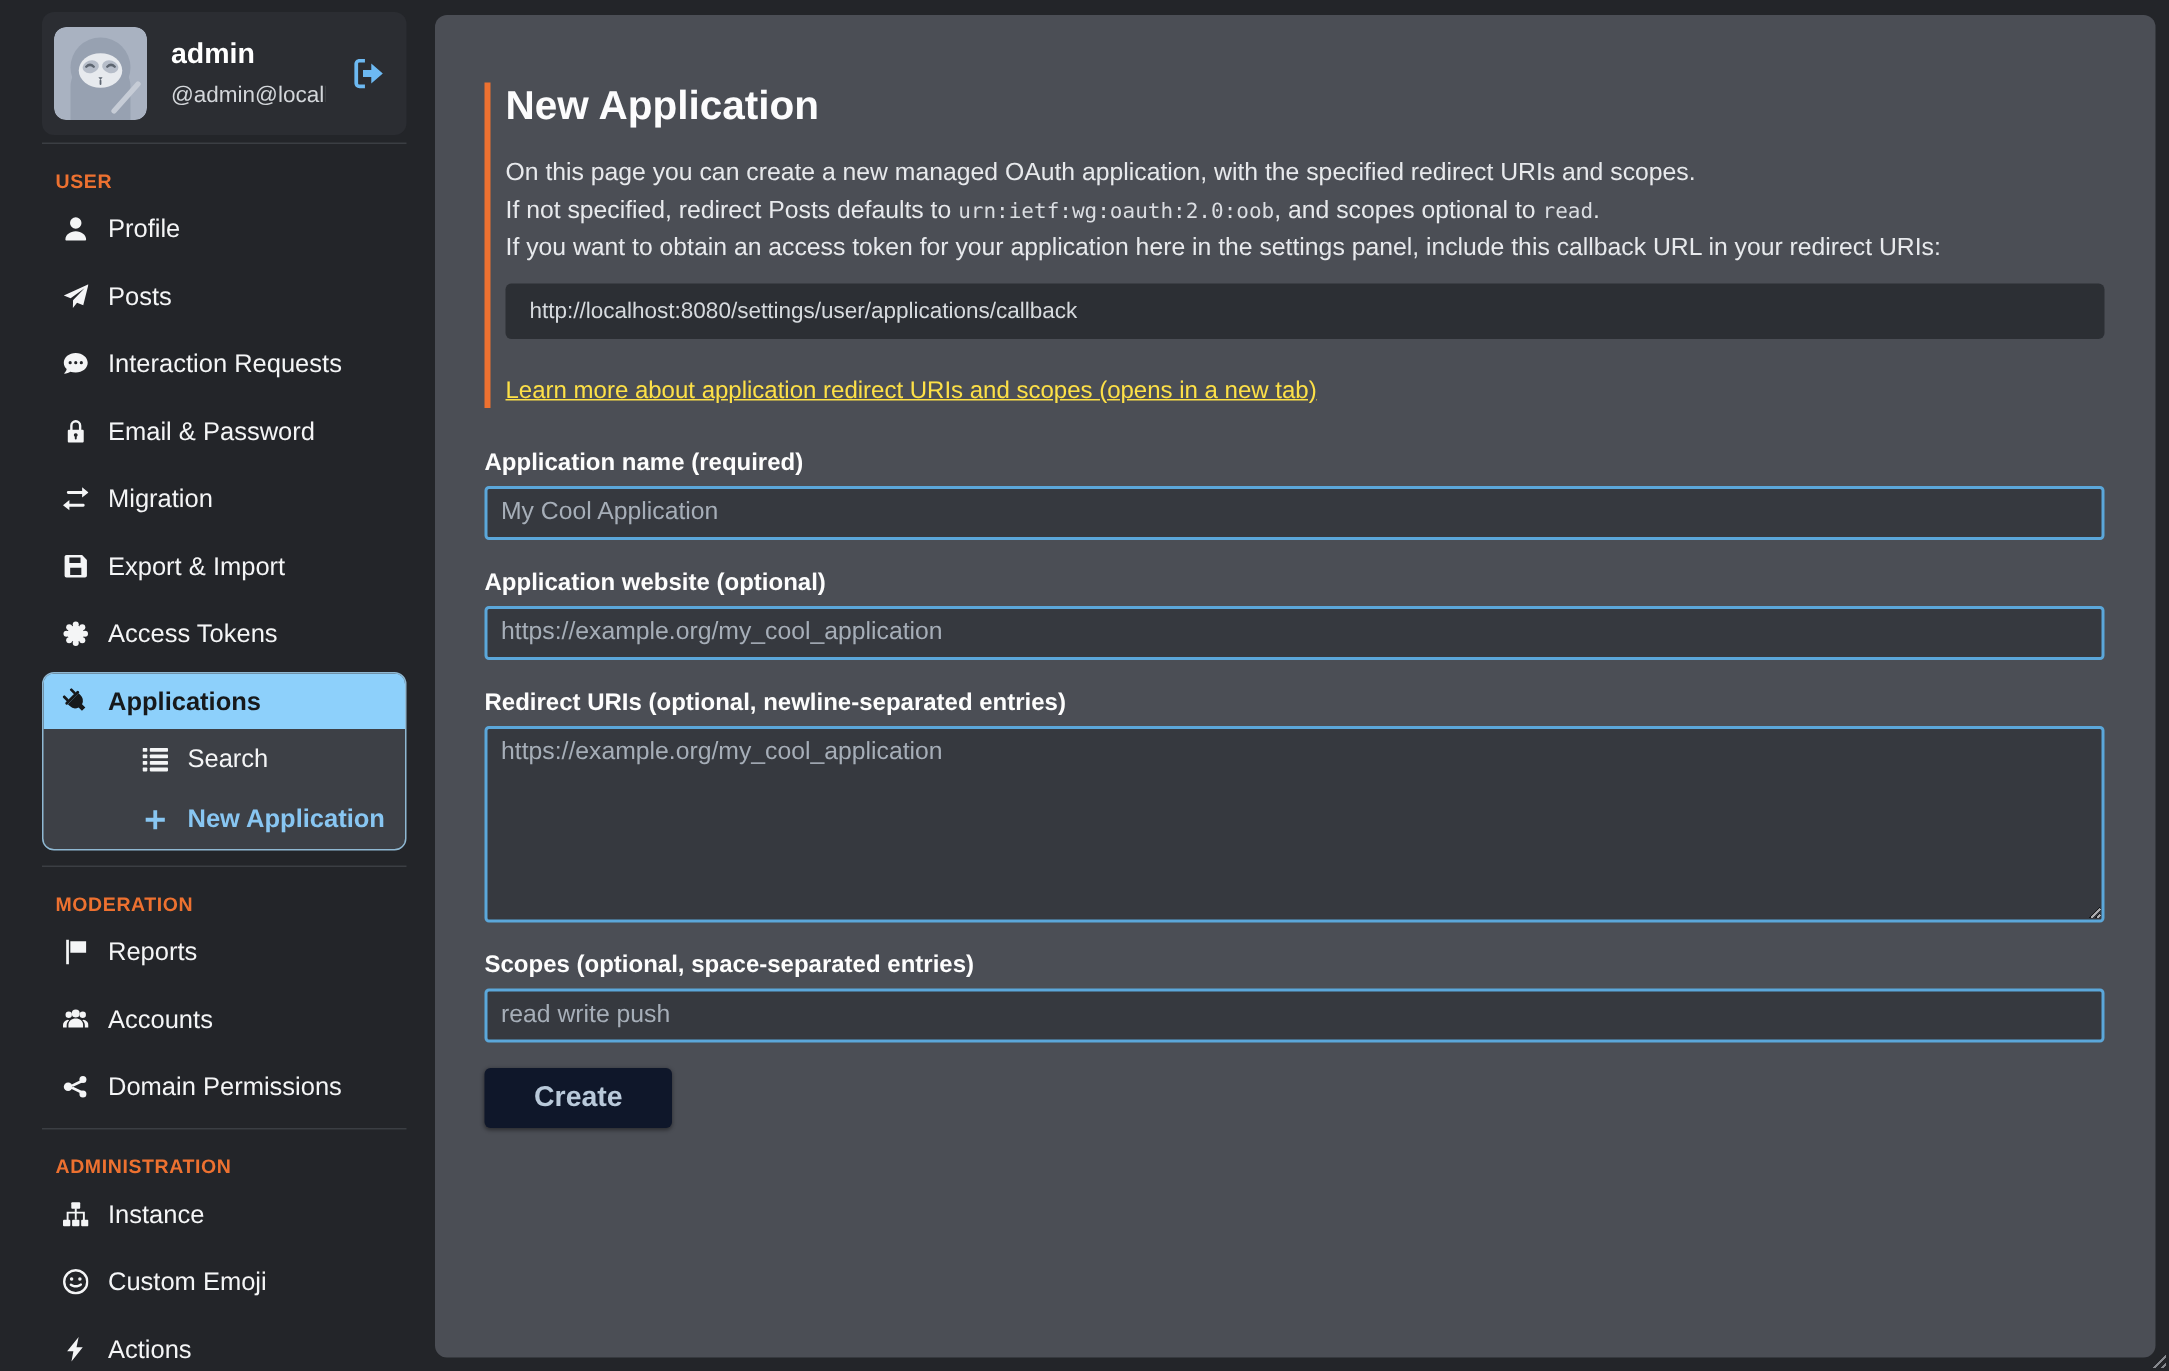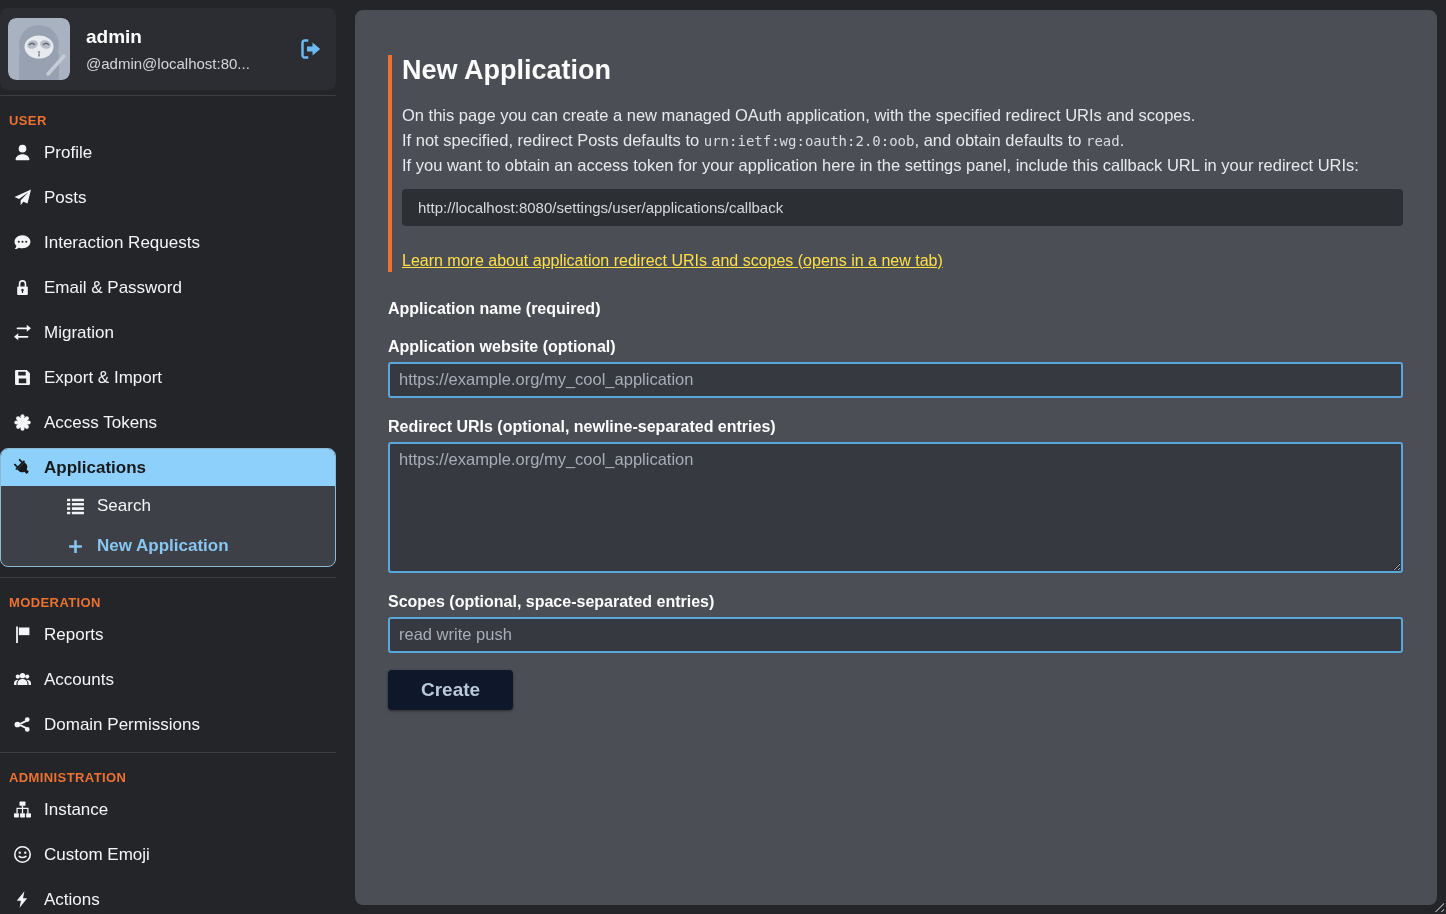--- a/index.html
+++ b/index.html
@@ -8,22 +8,22 @@
     width:1446px; height:914px;
     background:#232529;
     font-family:"Liberation Sans", sans-serif;
     display:flex;
     overflow:hidden;
     position:relative;
   }
 
   
   .sidebar {
-    width:355px; flex:none;
-    padding:8px 19px 0 0;
+    width:290px; flex:none;
+    padding:8px 19px 0 28px;
   }
   .user-card {
     display:flex; align-items:center; gap:16px;
     background:#2b2d32; border-radius:8px;
     padding:10px 12px 10px 8px;
     height:82px;
   }
   .avatar { width:62px; height:62px; border-radius:8px; flex:none; display:block; }
   .user-names { flex:1; min-width:0; }
   .username { font-size:19px; font-weight:bold; color:#ffffff; margin-bottom:7px; }
@@ -367,31 +367,32 @@
   </div>
 
 </nav>
 
 <main class="main-panel">
 
   <header class="page-header">
     <h1 class="page-title">New Application</h1>
     <div class="intro">
       <span class="line">On this page you can create a new managed OAuth application, with the specified redirect URIs and scopes.</span>
-      <span class="line"><span>If not specified, redirect Posts defaults to </span><span class="inline-code">urn:ietf:wg:oauth:2.0:oob</span><span>, and obtain defaults to </span><span class="inline-code">read</span><span>.</span></span>
+      <span class="line"><span>If not specified, redirect Posts defaults to </span><span class="inline-code">urn:ietf:wg:oauth:2.0:oob</span><span>, and scopes optional to </span><span class="inline-code">read</span><span>.</span></span>
       <span class="line">If you want to obtain an access token for your application here in the settings panel, include this callback URL in your redirect URIs:</span>
     </div>
     <div class="code-block">http://localhost:8080/settings/user/applications/callback</div>
     <a class="learn-link">Learn more about application redirect URIs and scopes (opens in a new tab)</a>
   </header>
 
   <form class="app-form">
 
     <div class="field">
       <label class="field-label">Application name (required)</label>
+      <input class="text-input" type="text" placeholder="My Cool Application" style="">
     </div>
 
     <div class="field">
       <label class="field-label">Application website (optional)</label>
       <input class="text-input" type="text" placeholder="https://example.org/my_cool_application" style="">
     </div>
 
     <div class="field">
       <label class="field-label">Redirect URIs (optional, newline-separated entries)</label>
       <textarea class="text-area" placeholder="https://example.org/my_cool_application" style=""></textarea>

